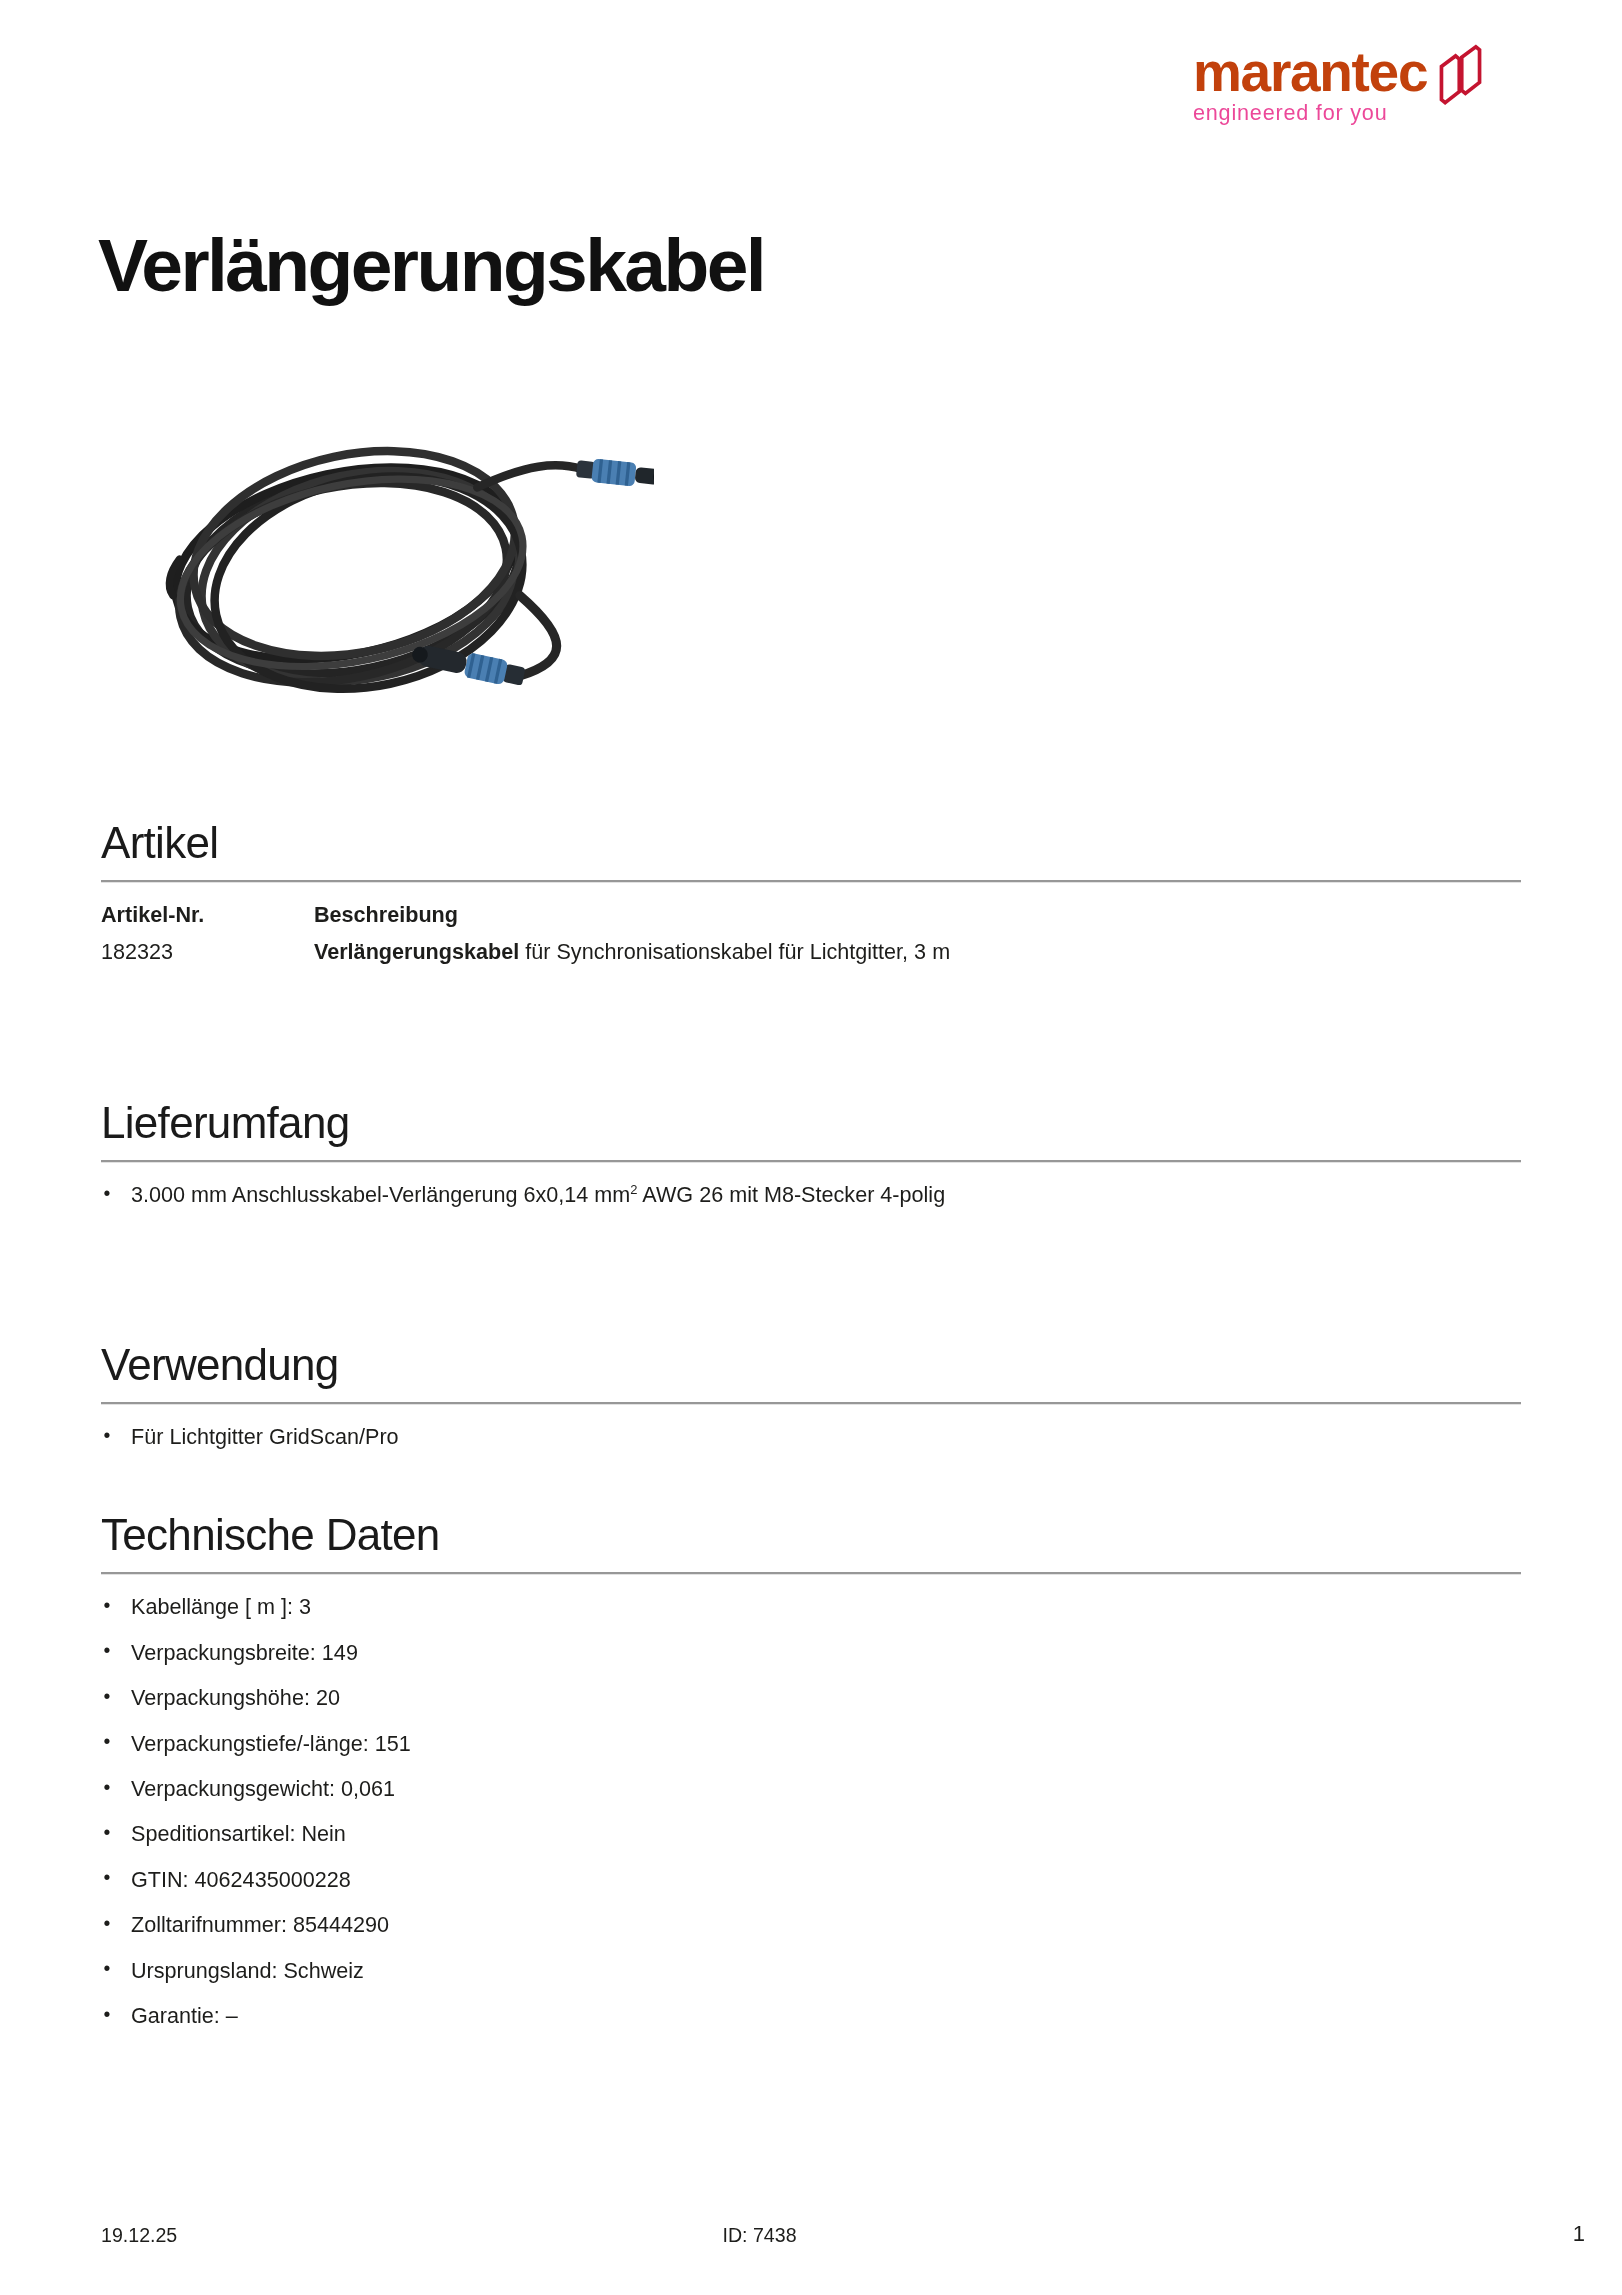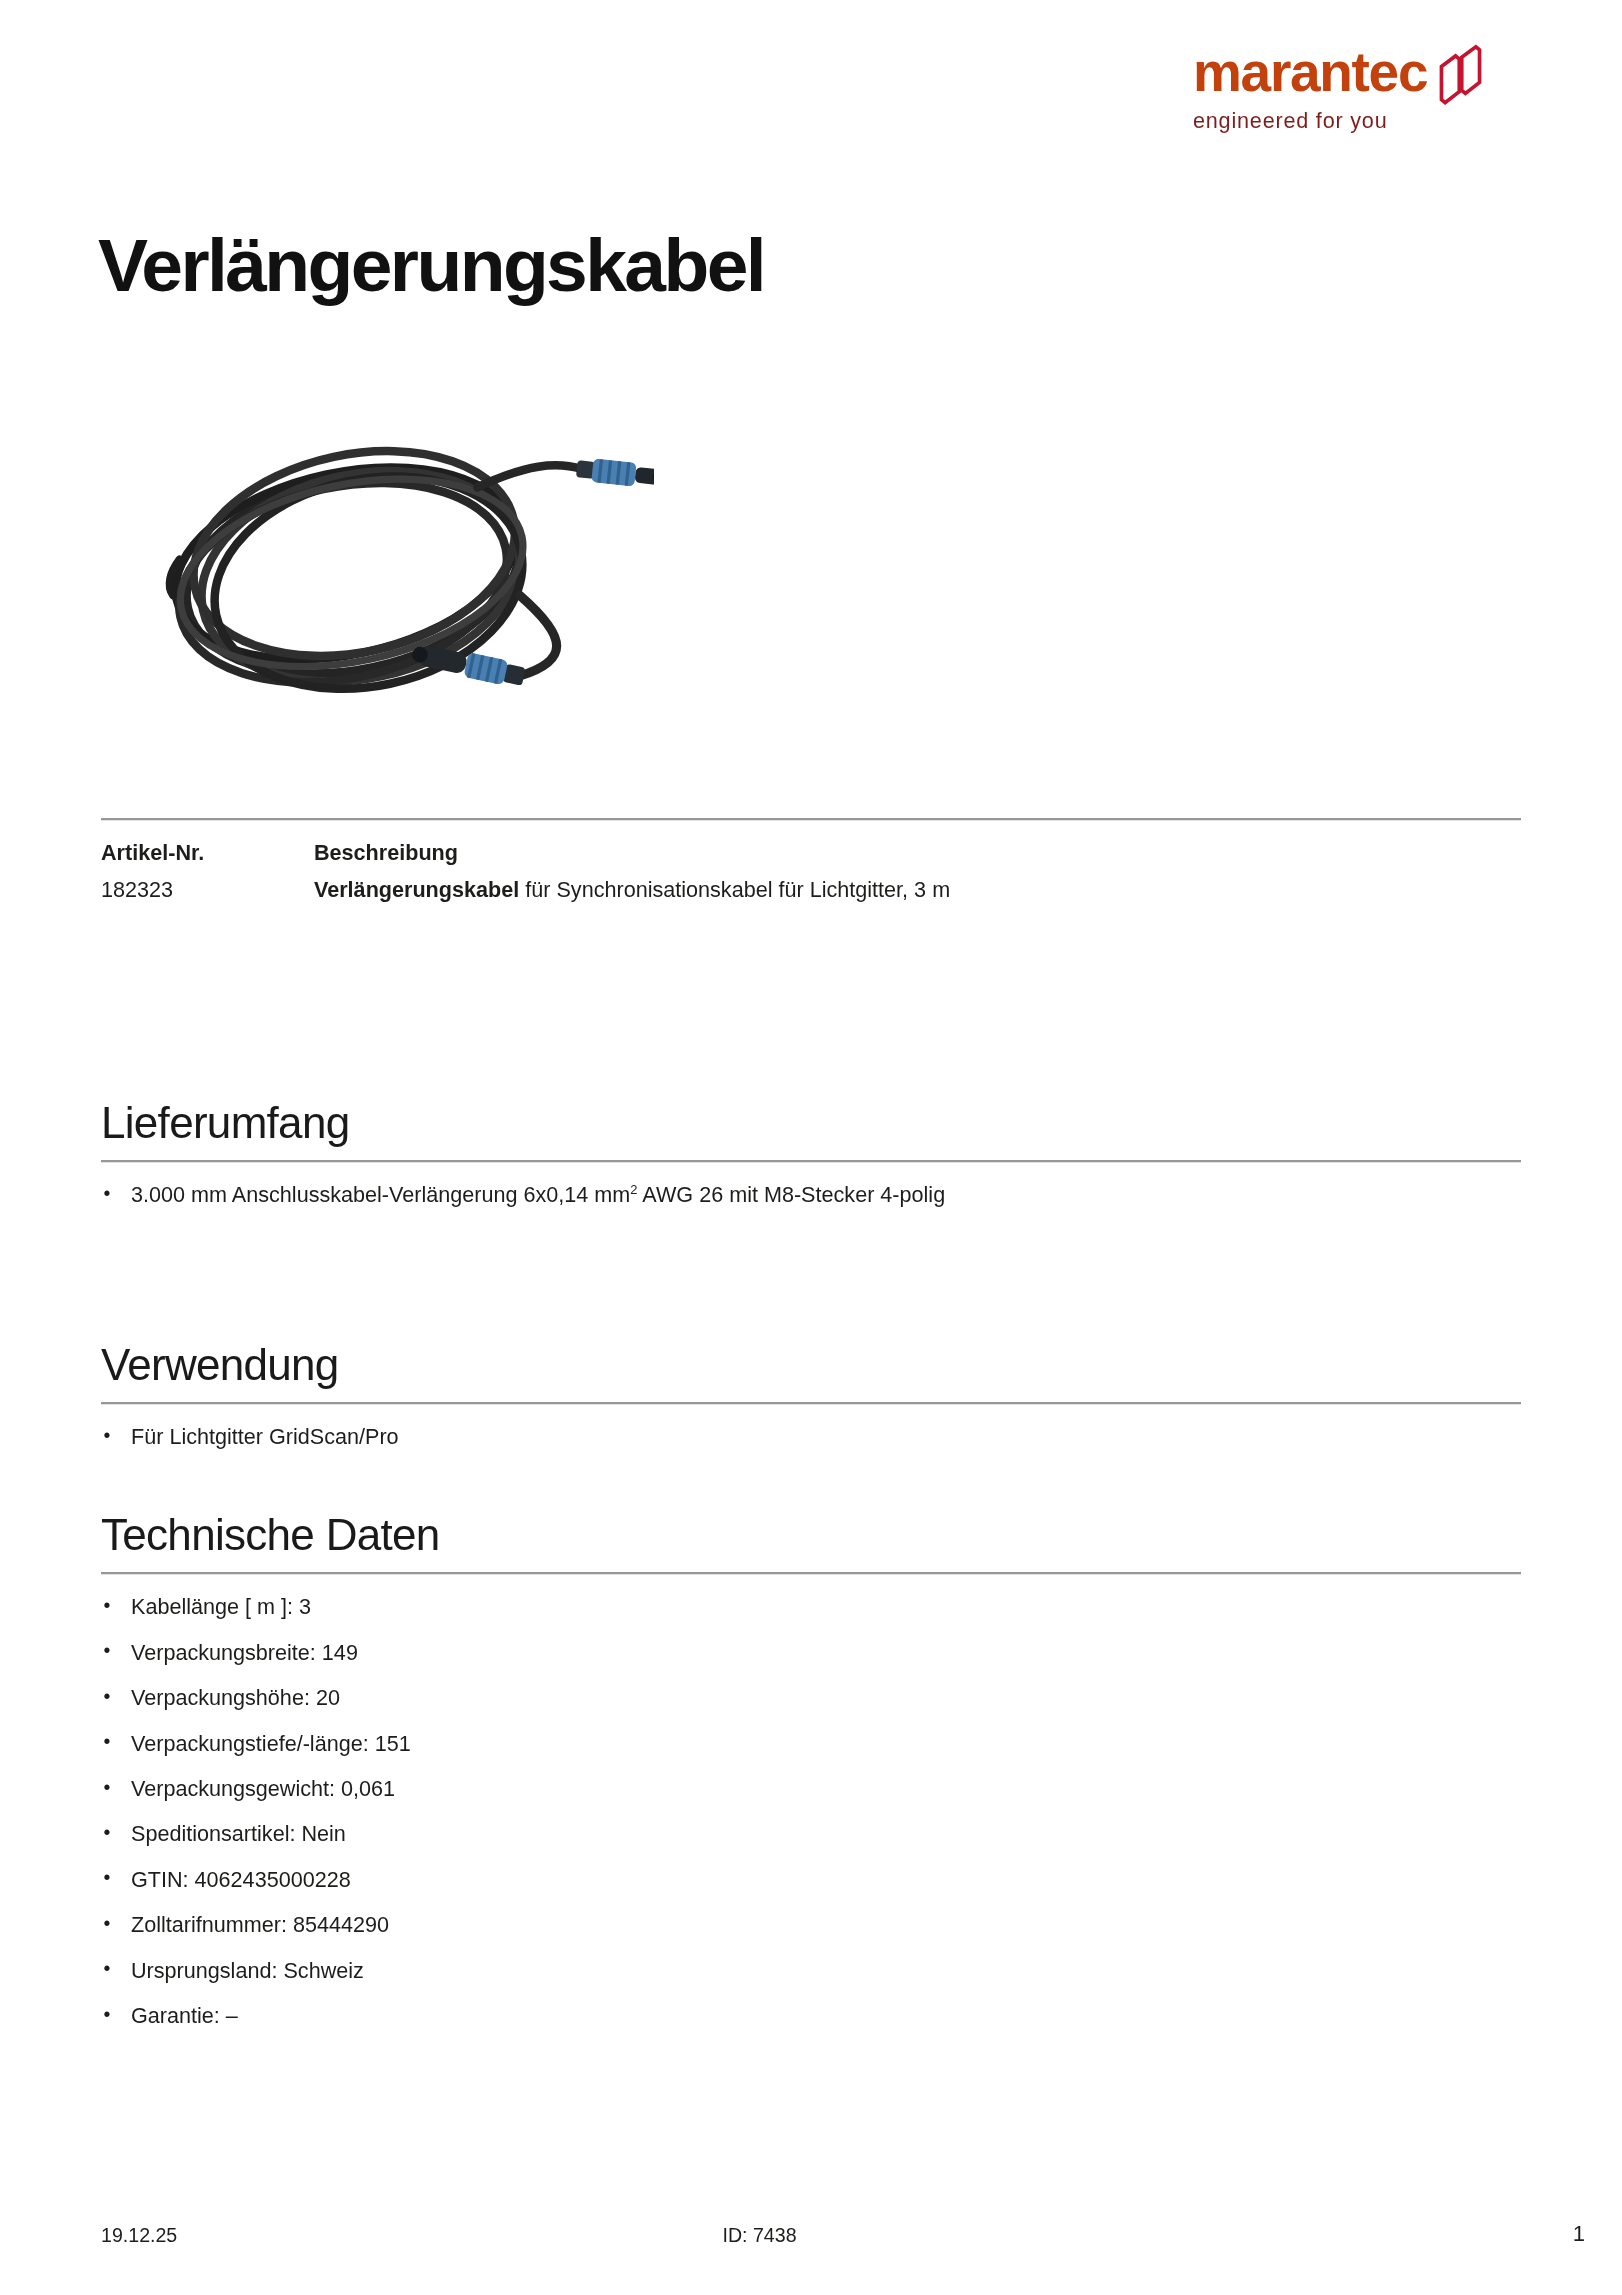--- a/index.html
+++ b/index.html
@@ -5,21 +5,21 @@
   html,body{margin:0;padding:0;}
   body{
     width:1623px;height:2295px;position:relative;background:#ffffff;
     font-family:"Liberation Sans", sans-serif;color:#1d1d1b;
     -webkit-font-smoothing:antialiased;overflow:hidden;
   }
   
   .logo{position:absolute;top:46px;left:1193px;display:flex;align-items:flex-start;}
   .logo-text{display:flex;flex-direction:column;}
   .brand{font-size:55px;font-weight:700;letter-spacing:-1.3px;line-height:0.95;color:#c2410c;}
-  .tagline{font-size:21.6px;font-weight:400;letter-spacing:0.8px;color:#7f1d1d;margin-top:10px;}
+  .tagline{font-size:21.6px;font-weight:400;letter-spacing:0.8px;color:#ec4899;margin-top:2px;}
   .logo-icon{margin-left:11.8px;margin-top:-2.6px;}
   
   .page-title{position:absolute;left:98px;top:178px;font-size:75px;font-weight:700;
     letter-spacing:-2.6px;line-height:1;color:#111;}
   
   .photo{position:absolute;left:101px;top:363px;width:553px;height:370px;background:#fff;}
   
   .section{position:absolute;left:101px;width:1420px;}
   #sec-artikel{top:818px;}
   #sec-lieferumfang{top:1098px;}
@@ -100,20 +100,21 @@
         <line x1="62" y1="-19" x2="62" y2="19"></line>
           <line x1="76" y1="-19" x2="76" y2="19"></line>
       </g>
       <rect x="84" y="-16" width="74" height="32" rx="14" fill="#23282d"></rect>
       <circle cx="156" cy="0" r="12" fill="#15191d"></circle>
     </g>
   </svg>
 </div>
 
 <div class="section" id="sec-artikel">
+  <h2>Artikel</h2>
   <div class="rule"></div>
   <div class="art-table">
     <div class="th">Artikel-Nr.</div>
     <div class="th">Beschreibung</div>
     <div>182323</div>
     <div>
       <span class="desc-bold">Verlängerungskabel</span><span> für Synchronisationskabel für Lichtgitter, 3 m</span>
     </div>
   </div>
 </div>

